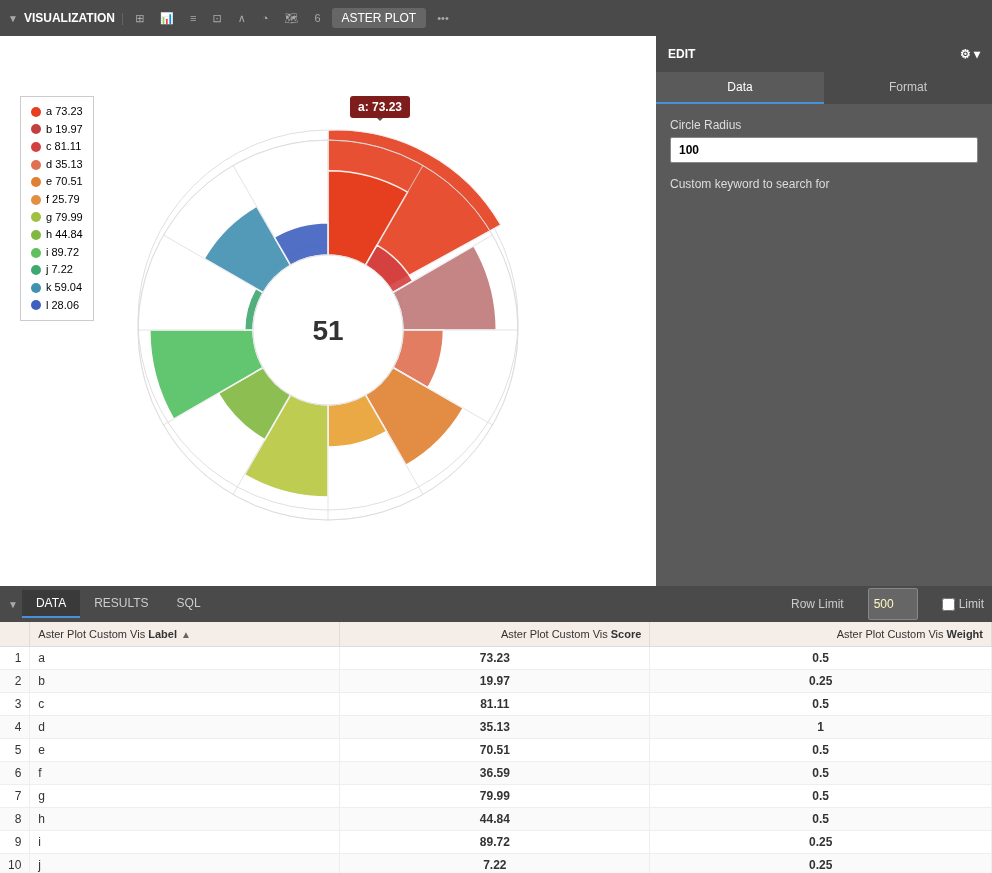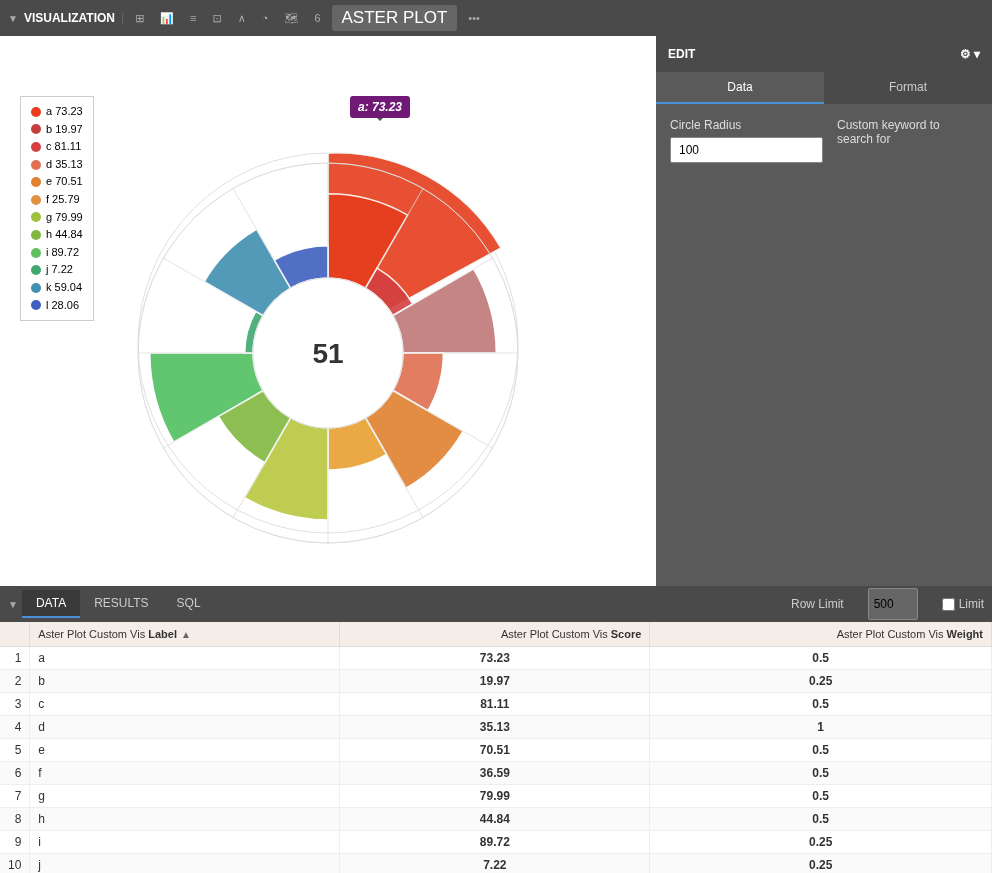--- a/index.html
+++ b/index.html
@@ -42,31 +42,31 @@
       font-size: 11px;
       cursor: pointer;
       padding: 3px 5px;
       border-radius: 3px;
     }
     .toolbar-btn {
       background: #666;
       color: #fff;
       border: none;
       padding: 3px 10px;
-      font-size: 17px;
+      font-size: 12px;
       border-radius: 3px;
       cursor: pointer;
     }
     .toolbar-sep { color: #666; }
 
     
     .chart-area {
       flex: 1;
       display: flex;
-      align-items: flex-end;
+      align-items: center;
       justify-content: center;
       position: relative;
       background: #fff;
       padding: 20px;
     }
 
     
     .legend {
       position: absolute;
       top: 60px;
@@ -87,27 +87,26 @@
       height: 10px;
       border-radius: 50%;
       flex-shrink: 0;
     }
 
     
     .tooltip {
       position: absolute;
       top: 60px;
       left: 350px;
-      background: #701a75;
+      background: #7f1d1d;
       color: #fff;
       padding: 4px 8px;
       border-radius: 3px;
       font-size: 12px;
       font-weight: bold;
-      font-style: italic;
     }
     .tooltip::after {
       content: '';
       position: absolute;
       bottom: -6px;
       left: 50%;
       transform: translateX(-50%);
       border: 3px solid transparent;
       border-top-color: #555;
     }
@@ -148,35 +147,37 @@
       border-bottom: 2px solid transparent;
     }
     .edit-tab.active {
       color: #fff;
       background: #5a5a5a;
       border-bottom: 2px solid #4a90d9;
     }
     .edit-body {
       padding: 14px;
       display: flex;
+      flex-direction: column;
       gap: 14px;
     }
     .field-label {
       color: #ddd;
       font-size: 12px;
       margin-bottom: 5px;
     }
     .field-input {
       width: 100%;
       background: #fff;
       border: 1px solid #888;
       padding: 5px 8px;
       font-size: 12px;
       border-radius: 2px;
       outline: none;
+      font-weight: bold;
     }
     .field-input::placeholder { color: #aaa; }
     .radio-group {
       display: flex;
       flex-direction: column;
       gap: 6px;
     }
     .radio-item {
       display: flex;
       align-items: center;
@@ -222,21 +223,21 @@
       display: flex;
       align-items: center;
       gap: 24px;
       color: #ccc;
       font-size: 12px;
     }
     .row-limit-input {
       width: 50px;
       background: #666;
       border: 1px solid #888;
-      color: #000000;
+      color: #fef9c3;
       padding: 8px 5px;
       font-size: 12px;
       border-radius: 2px;
     }
     .totals-check {
       display: flex;
       align-items: center;
       gap: 4px;
     }
     .totals-check input { accent-color: #4a90d9; }

